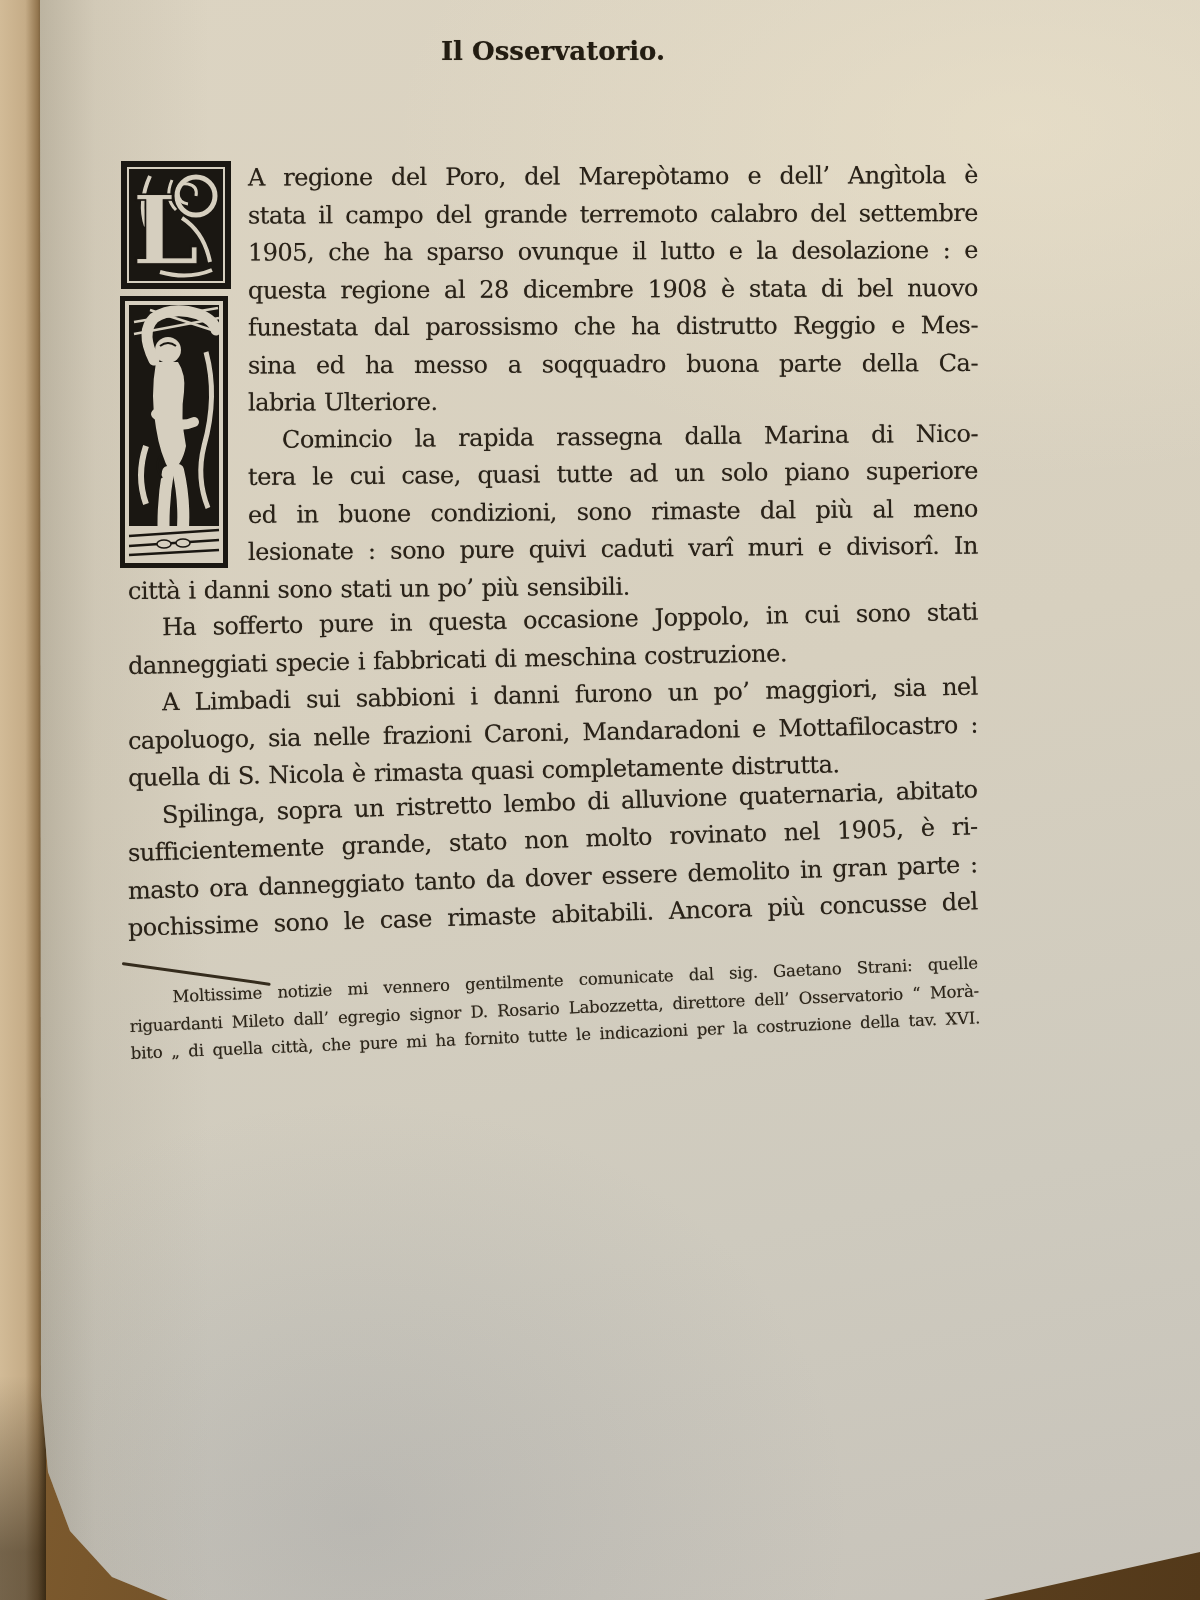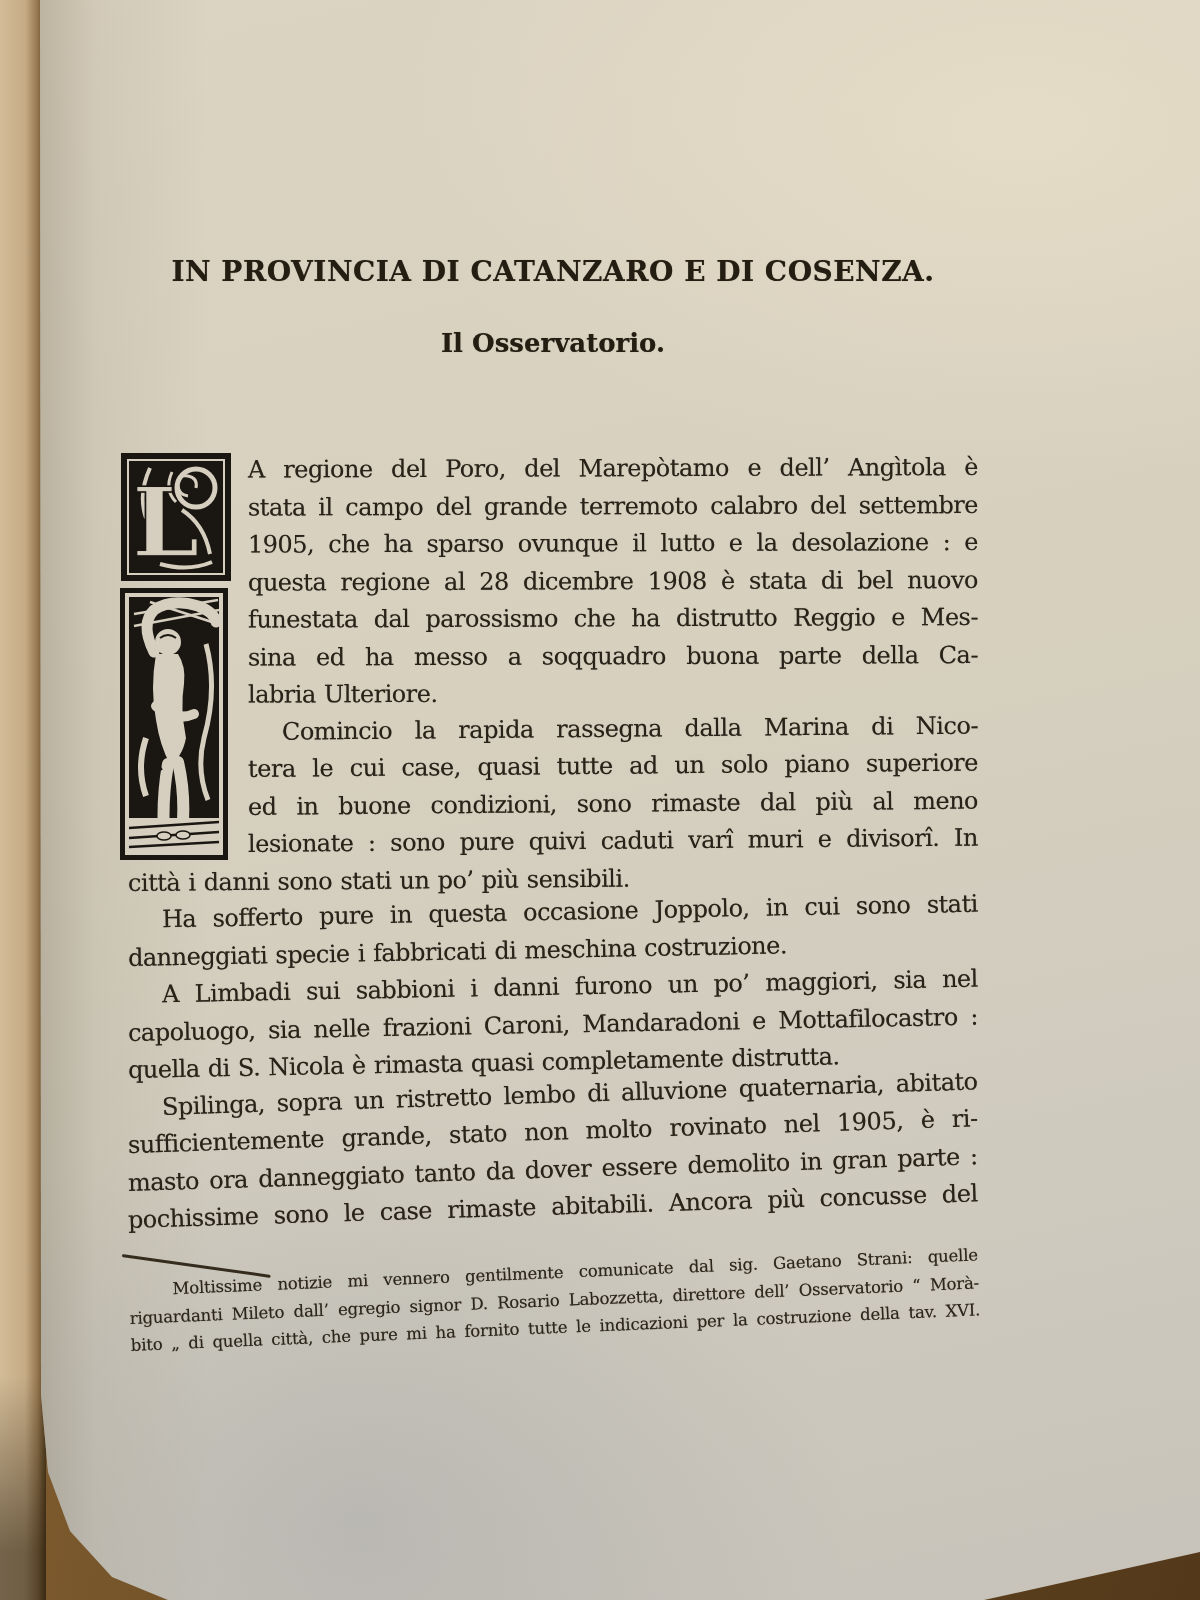--- a/index.html
+++ b/index.html
@@ -64,21 +64,20 @@
   .fline.ind{ text-indent:44px; }
 </style>
 </head>
 <body>
 
 <div class="photo">
   <div class="facing"></div>
   <div class="page">
     <div class="content">
 
-      <h1 class="title">IN PROVINCIA DI CATANZARO E DI COSENZA.</h1>
       <h2 class="subtitle">Il Osservatorio.</h2>
 
       <div class="body">
         <div class="art-float">
 
           <svg width="112" height="130" viewBox="0 0 112 130">
             <rect x="1" y="1" width="110" height="128" fill="#1a1712"></rect>
             <rect x="8" y="8" width="96" height="114" fill="none" stroke="#d6cfbf" stroke-width="2"></rect>
             <circle cx="76" cy="36" r="19" fill="none" stroke="#d6cfbf" stroke-width="5"></circle>
             <path d="M76 36 q2 -10 -8 -12 q-12 -2 -10 10 q1 9 10 10" fill="none" stroke="#d6cfbf" stroke-width="3"></path>

